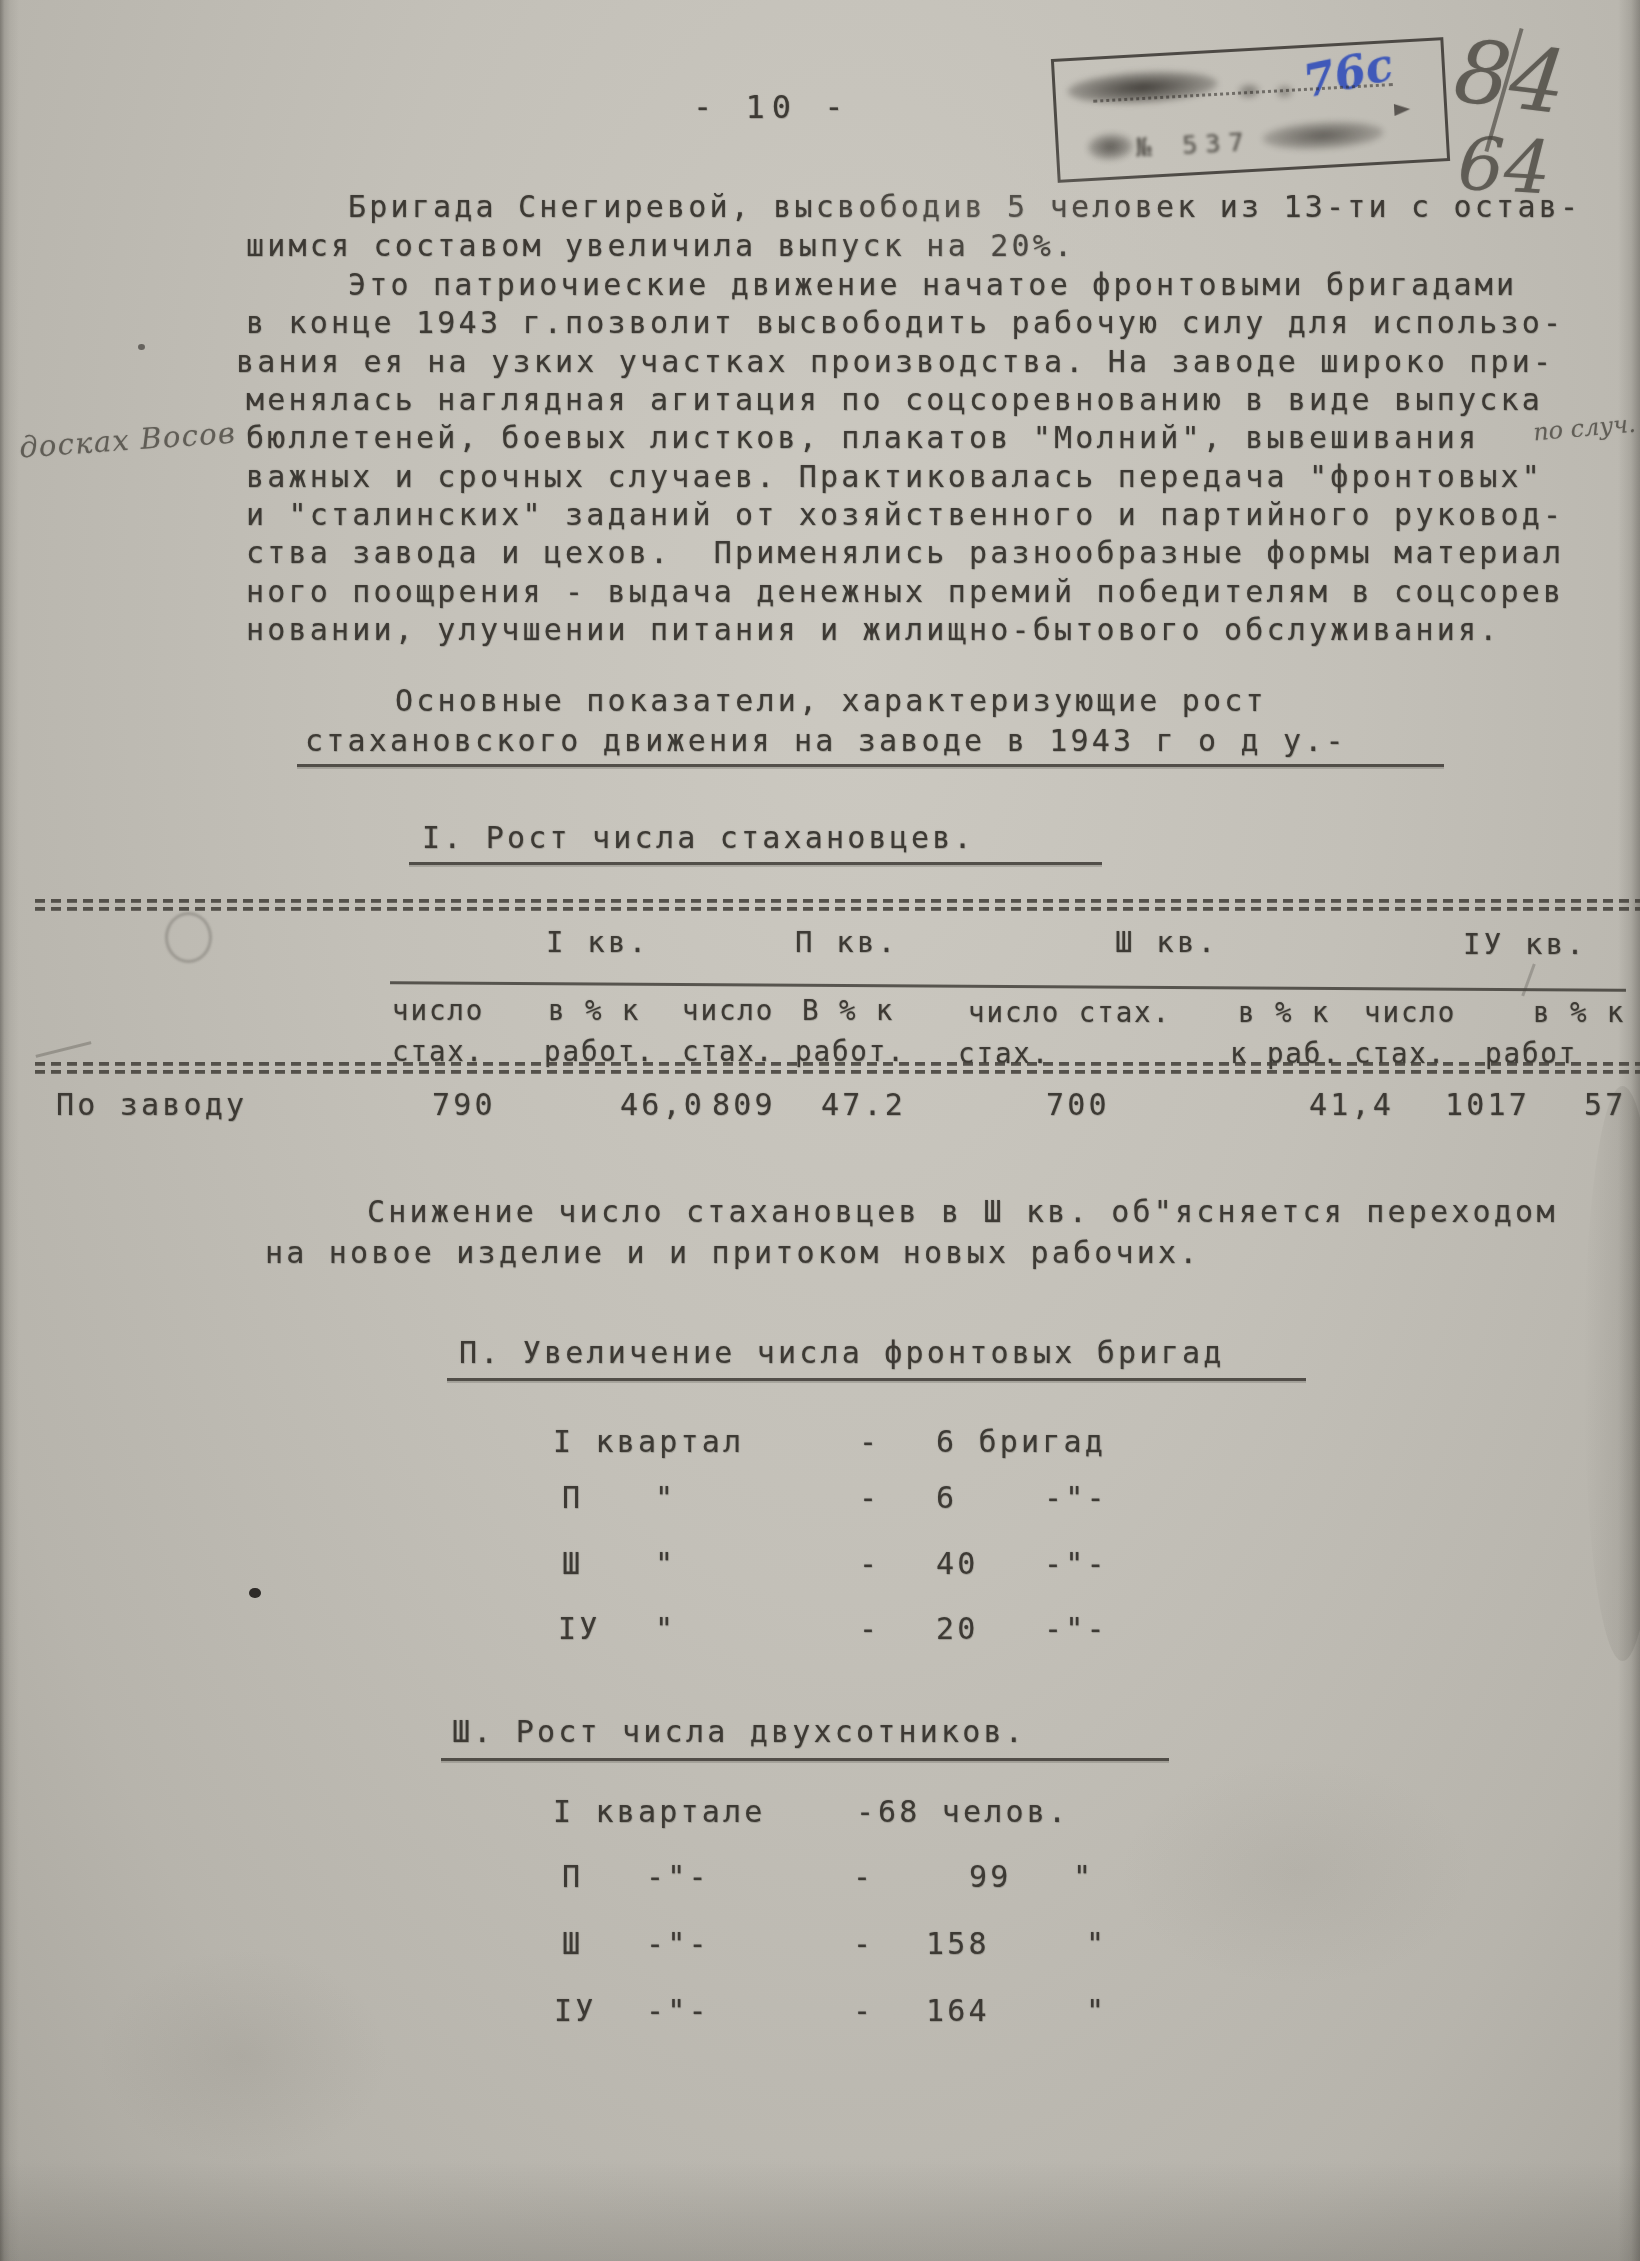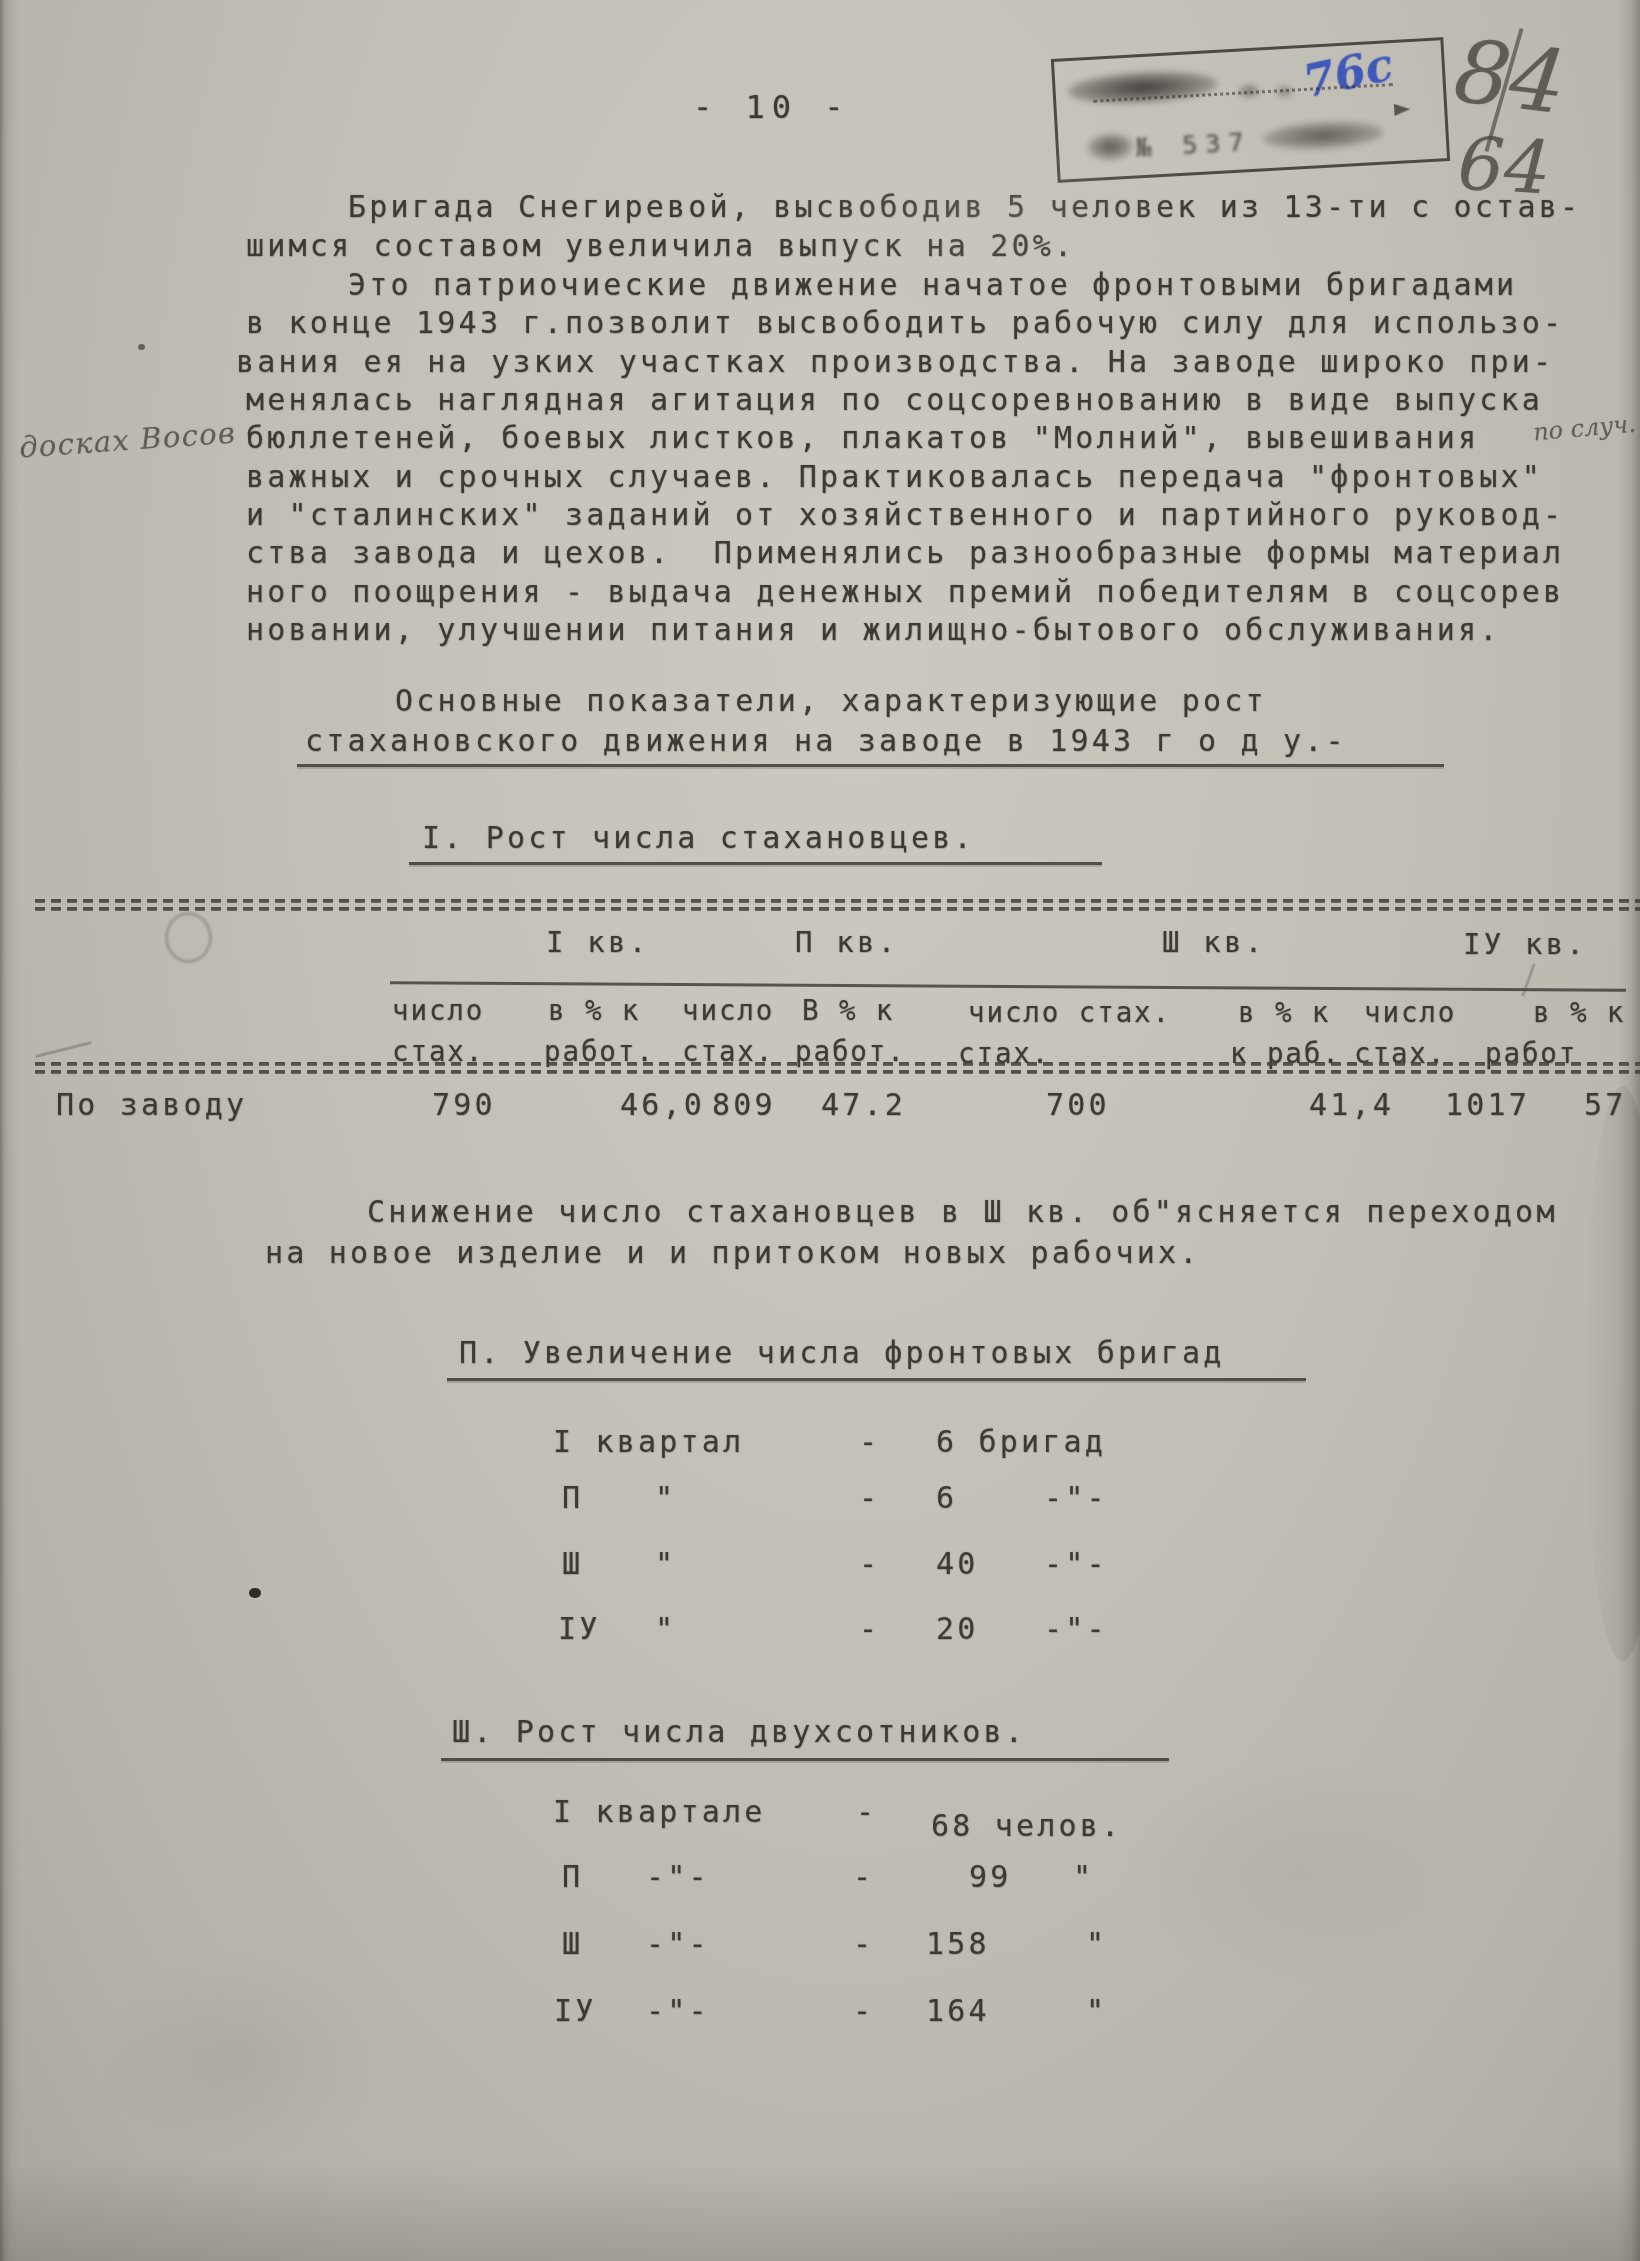--- a/index.html
+++ b/index.html
@@ -79,21 +79,21 @@
   <span class="tw" style="left:305px;top:723px;">стахановского движения на заводе в 1943 г о д у.-</span>
   <div class="uline" style="left:297px;top:764px;width:1147px;"></div>
 
   <span class="tw" style="left:422px;top:820px;">I. Рост числа стахановцев.</span>
   <div class="uline" style="left:409px;top:862px;width:693px;"></div>
 
   <div class="drule" style="left:35px;top:899px;width:1605px;"></div>
 
   <span class="tw" style="left:546px;top:925px;font-size:29px;">I кв.</span>
   <span class="tw" style="left:795px;top:925px;font-size:29px;text-align:right;">П кв.</span>
-  <span class="tw" style="left:1115px;top:925px;font-size:29px;margin-left:47px;">Ш кв.</span>
+  <span class="tw" style="left:1115px;top:925px;font-size:29px;">Ш кв.</span>
   <span class="tw" style="left:1463px;top:927px;font-size:29px;">IУ кв.</span>
 
   <div class="sline" style="left:390px;top:985px;width:1236px;transform:rotate(.35deg);"></div>
 
   <span class="tw sm" style="left:392px;top:994px;">число</span>
   <span class="tw sm" style="left:548px;top:994px;">в % к</span>
   <span class="tw sm" style="left:682px;top:994px;">число</span>
   <span class="tw sm" style="left:802px;top:994px;">В % к</span>
   <span class="tw sm" style="left:968px;top:996px;">число стах.</span>
   <span class="tw sm" style="left:1238px;top:996px;">в % к</span>
@@ -147,21 +147,21 @@
   <span class="tw" style="left:655px;top:1611px;">"</span>
   <span class="tw" style="left:859px;top:1611px;">-</span>
   <span class="tw" style="left:936px;top:1611px;">20</span>
   <span class="tw" style="left:1044px;top:1611px;">-"-</span>
 
   <span class="tw" style="left:452px;top:1714px;">Ш. Рост числа двухсотников.</span>
   <div class="uline" style="left:441px;top:1758px;width:728px;"></div>
 
   <span class="tw" style="left:553px;top:1794px;">I квартале</span>
   <span class="tw" style="left:856px;top:1794px;">-</span>
-  <span class="tw" style="left:931px;top:1794px;margin-top:14px;">68 челов.</span>
+  <span class="tw" style="left:878px;top:1794px;">68 челов.</span>
 
   <span class="tw" style="left:562px;top:1859px;">П</span>
   <span class="tw" style="left:646px;top:1859px;">-"-</span>
   <span class="tw" style="left:853px;top:1859px;">-</span>
   <span class="tw" style="left:969px;top:1859px;">99</span>
   <span class="tw" style="left:1073px;top:1859px;">"</span>
 
   <span class="tw" style="left:562px;top:1926px;">Ш</span>
   <span class="tw" style="left:646px;top:1926px;">-"-</span>
   <span class="tw" style="left:853px;top:1926px;">-</span>

